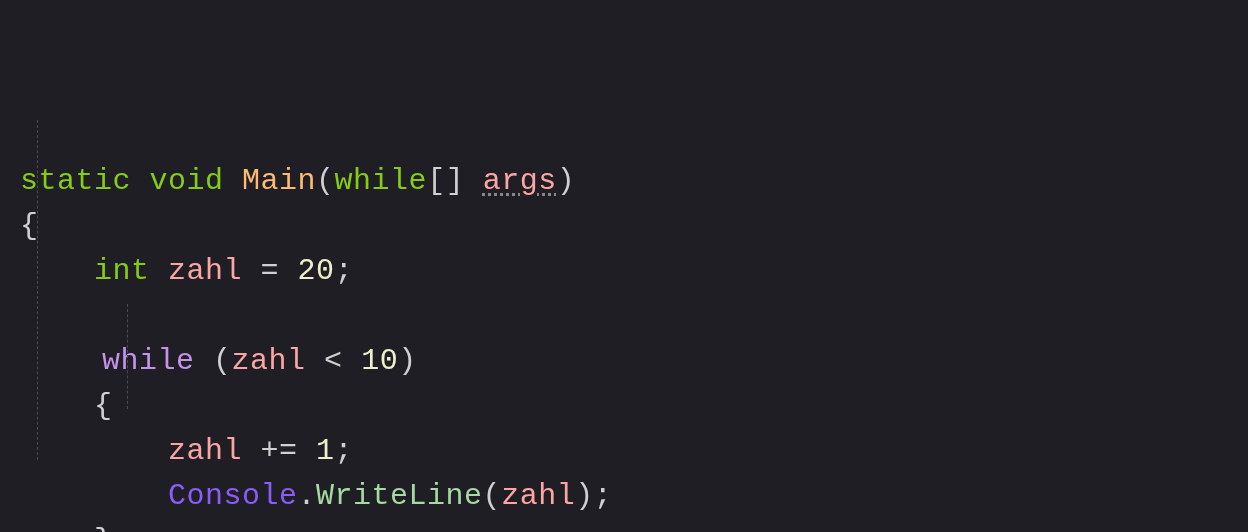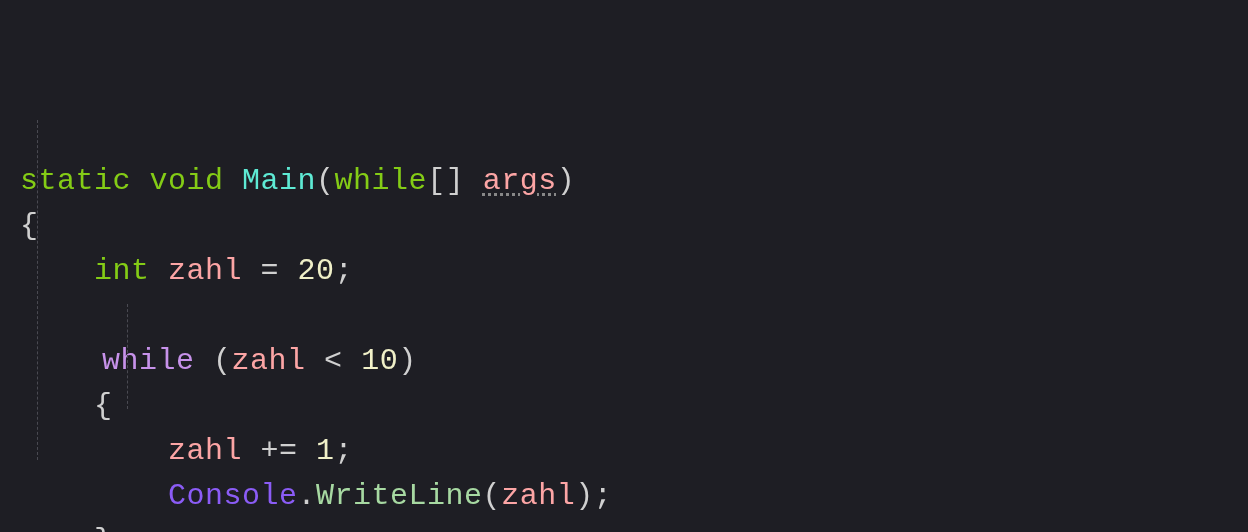--- a/index.html
+++ b/index.html
@@ -15,21 +15,21 @@
     font-size: 30px;
     line-height: 1.5;
     color: #d8d8d8;
     padding: 24px 20px 20px 20px;
     white-space: pre;
     position: relative;
     letter-spacing: 0.5px;
   }
   .kw-blue    { color: #84cc16; }    
   .kw-purple  { color: #c792ea; margin-left: 8px; }    
-  .fn-yellow  { color: #5eead4; }    
+  .fn-yellow  { color: #fdba74; }    
   .fn-green   { color: #a7d9a2; margin-top: 28px; }    
   .cls-teal   { color: #8b5cf6; }    
   .var-light  { color: #fca5a5; }    
   .num-lit    { color: #f0f0c8; text-align: center; }    
   .punct      { color: #d0d0d0; }    
   .dotted-underline {
     text-decoration: underline;
     text-decoration-style: dotted;
     text-decoration-color: #888;
     text-underline-offset: 4px;

